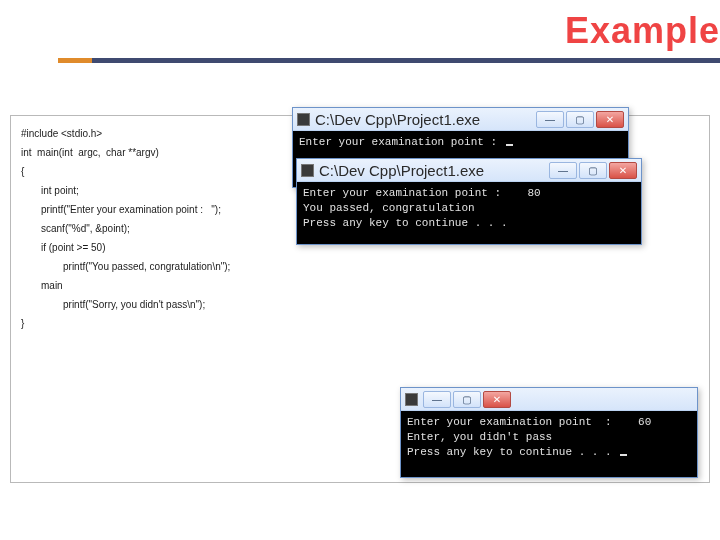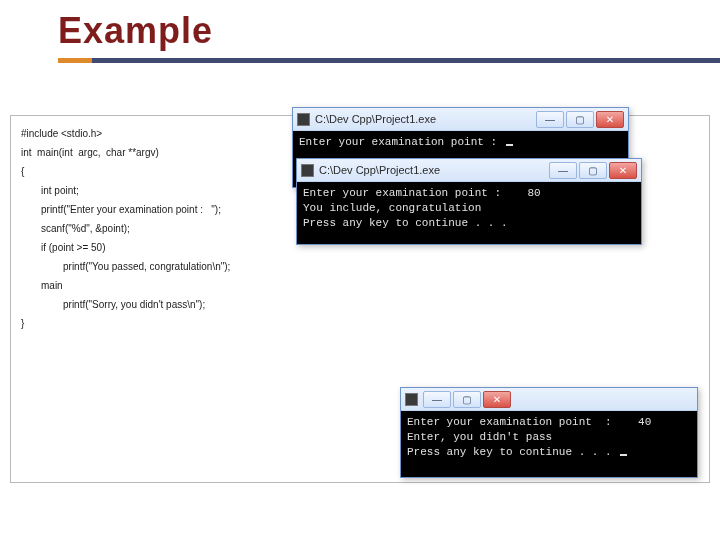--- a/index.html
+++ b/index.html
@@ -12,22 +12,23 @@
     position: relative;
     overflow: hidden;
   }
   .title-wrap {
     padding: 10px 0 4px 58px;
   }
   .title {
     font-family: Arial, sans-serif;
     font-size: 36px;
     font-weight: bold;
-    color: #7f1d1d;
+    color: #ef4444;
     letter-spacing: 1px;
+    text-align: right;
   }
   .title-underline {
     margin: 6px 0 0 0;
     height: 5px;
     background: linear-gradient(to right, #e08b2b 0, #e08b2b 34px, #3f4a70 34px, #3f4a70 100%);
     width: 672px;
   }
   .code-box {
     position: absolute;
     left: 10px;
@@ -64,21 +65,21 @@
   .con-icon {
     width: 13px;
     height: 13px;
     background: #3a3a3a;
     border: 1px solid #777;
     margin-right: 5px;
     box-sizing: border-box;
     display: inline-block;
   }
   .con-title {
-    font-size: 11px;
+    font-size: 15px;
     color: #2a2a2a;
     flex: 1;
     overflow: hidden;
     white-space: nowrap;
   }
   .con-btns { display: flex; gap: 2px; }
   .con-btn {
     width: 26px;
     height: 15px;
     border: 1px solid #9ab6e0;
@@ -158,29 +159,29 @@
   <div class="con-titlebar">
     <span class="con-icon"></span>
     <span class="con-title">C:\Dev Cpp\Project1.exe</span>
     <div class="con-btns">
       <div class="con-btn">—</div>
       <div class="con-btn">▢</div>
       <div class="con-btn close">✕</div>
     </div>
   </div>
   <div class="con-body"><span>Enter your examination point :    80</span>
-<span>You include, congratulation</span>
+<span>You passed, congratulation</span>
 <span>Press any key to continue . . .</span></div>
 </div>
 
 <div id="win3" class="console-win">
   <div class="con-titlebar">
     <span class="con-icon"></span>
     <div class="con-btns">
       <div class="con-btn">—</div>
       <div class="con-btn">▢</div>
       <div class="con-btn close">✕</div>
     </div>
   </div>
-  <div class="con-body"><span>Enter your examination point  :    40</span>
+  <div class="con-body"><span>Enter your examination point  :    60</span>
 <span>Enter, you didn't pass</span>
 <span>Press any key to continue . . . </span><span class="cursor"></span></div>
 </div>
 
 </body></html>

